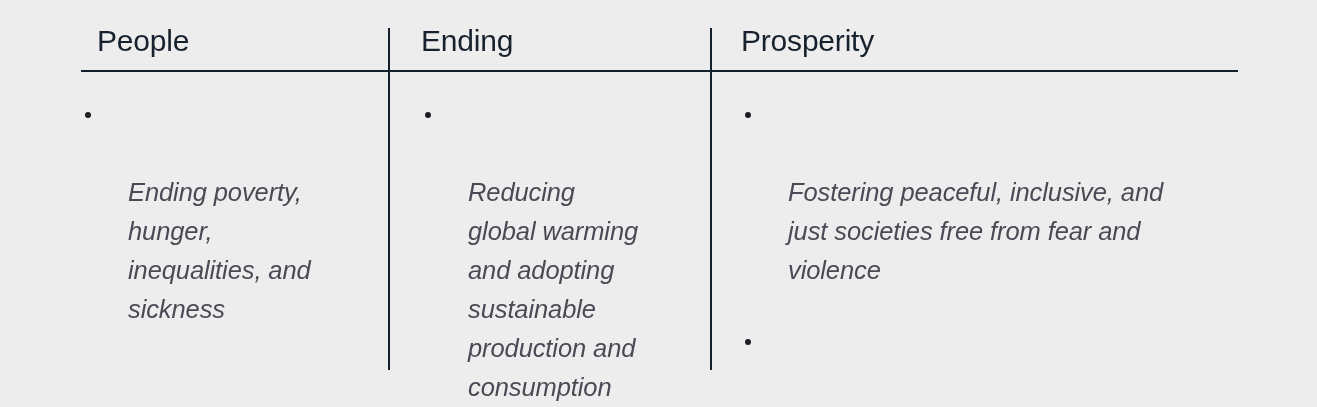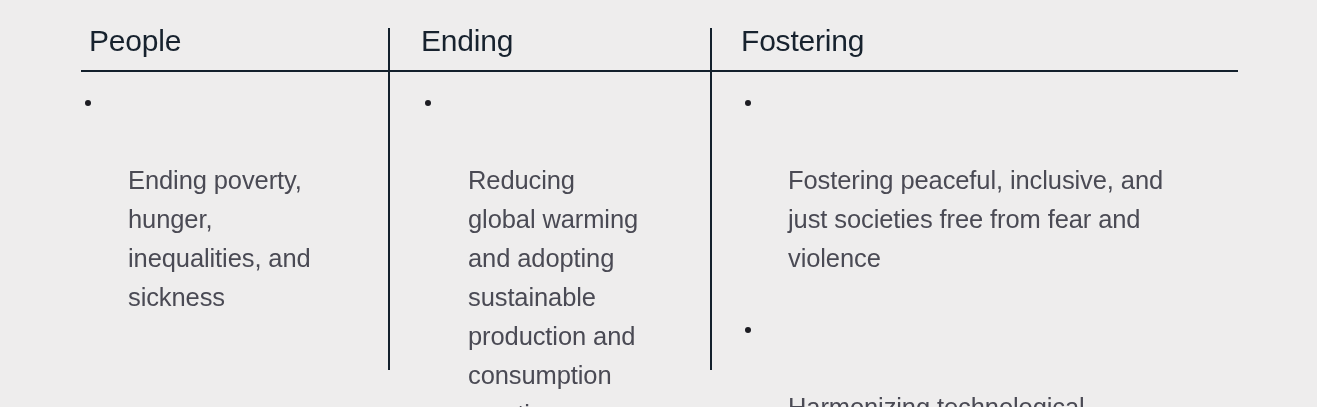--- a/index.html
+++ b/index.html
@@ -53,31 +53,32 @@
     position: absolute;
     top: 22px;
     margin: 0;
     font-size: 30px;
     font-weight: 400;
     letter-spacing: -0.2px;
     color: #17222e;
     line-height: 38px;
     white-space: nowrap;
   }
-  .col-people  .col-head { left: 8px; text-align: right; }
+  .col-people  .col-head { left: 16px; text-align: right; }
   .col-planet  .col-head { left: 0px; }
   .col-prosper .col-head { left: 0px; }
 
   .bullet-list {
     position: absolute;
-    top: 83px;
+    top: 95px;
     left: 0;
     margin: 0;
     padding: 0;
     list-style: none;
+    font-style: italic;
   }
   .col-people  .bullet-list { width: 300px; }
   .col-planet  .bullet-list { width: 278px; }
   .col-prosper .bullet-list { width: 500px; }
 
   .bullet-item {
     position: relative;
     padding-left: 47px;
     margin-bottom: 32px;
     color: #4a4a54;
@@ -131,21 +132,21 @@
 and adopting
 sustainable
 production and
 consumption
 practices</span>
       </li>
     </ul>
   </div>
 
   <div class="col col-prosper">
-    <h2 class="col-head">Fostering</h2>
+    <h2 class="col-head">Prosperity</h2>
     <ul class="bullet-list">
       <li class="bullet-item">
         <span class="bullet-dot"></span>
         <span>Fostering peaceful, inclusive, and
 just societies free from fear and
 violence</span>
       </li>
       <li class="bullet-item">
         <span class="bullet-dot"></span>
         <span>Harmonizing  technological

